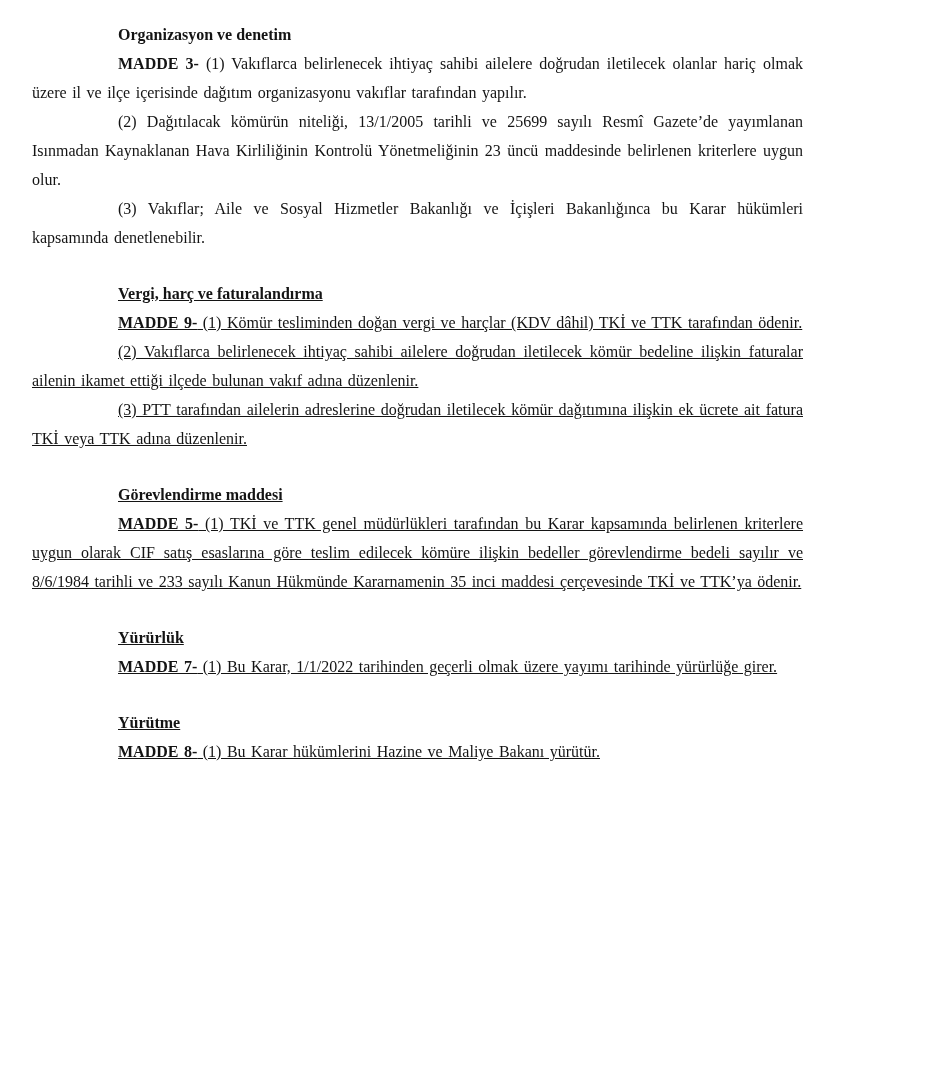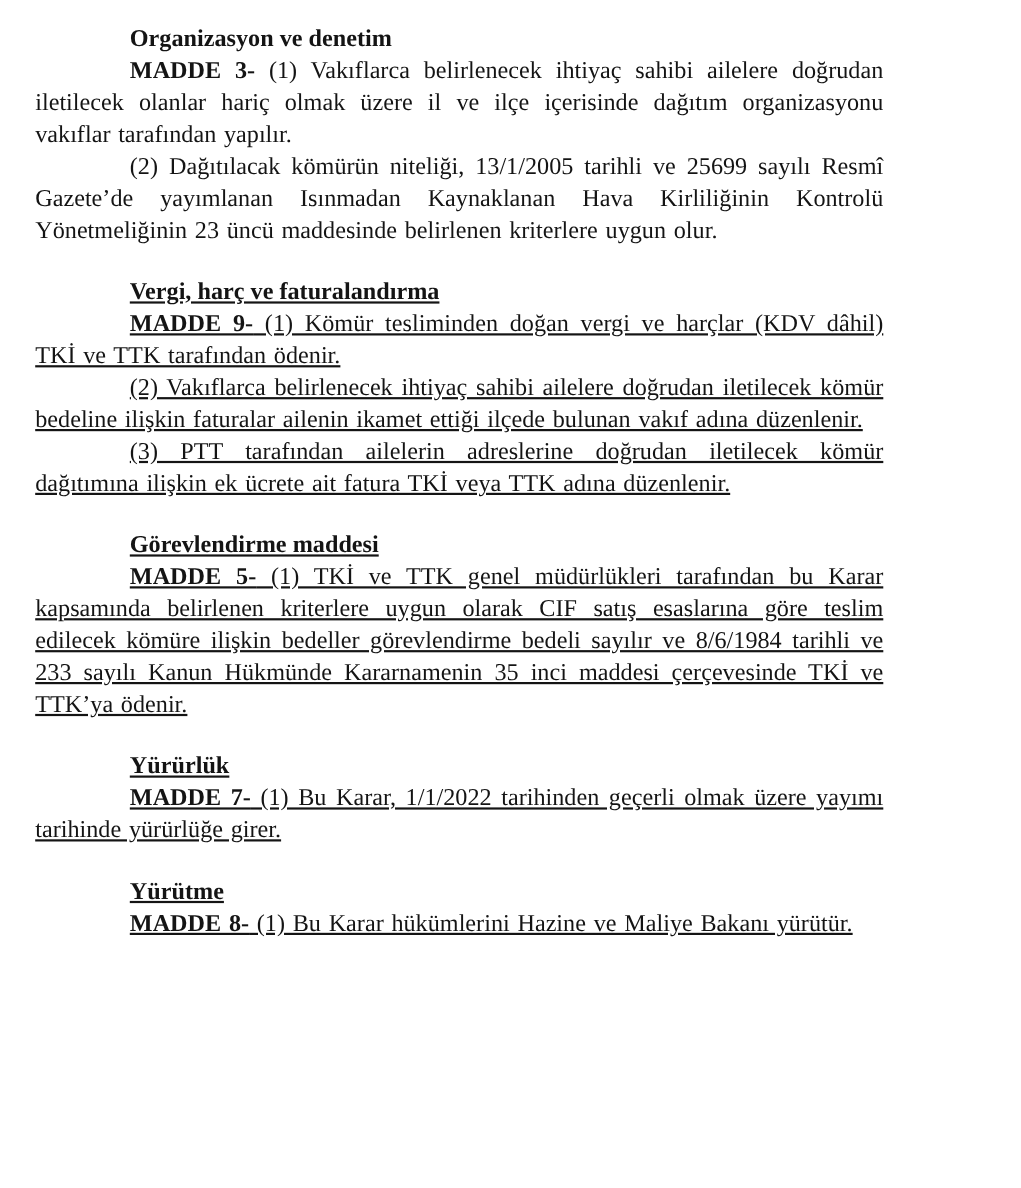--- a/index.html
+++ b/index.html
@@ -9,21 +9,21 @@
   }
   .page {
     width: 836px;
     height: 1080px;
     background: #ffffff;
     box-sizing: border-box;
     padding: 20px 33px 0 32px;
     overflow: hidden;
     font-family: "Liberation Serif", "DejaVu Serif", serif;
     color: #141414;
-    font-size: 22px;
+    font-size: 16px;
     line-height: 29px;
   }
   .doc-section {
     margin: 0 0 0 0;
   }
   .doc-section + .doc-section {
     margin-top: 27px;
     text-decoration: underline;
   }
   .heading {
@@ -43,20 +43,21 @@
 </style>
 </head>
 <body>
 
 <div class="page">
   <div id="doc-root">
       <section class="doc-section">
         <p class="heading">Organizasyon ve denetim</p>
         <p class="para"><b>MADDE 3-</b> (1) Vakıflarca belirlenecek ihtiyaç sahibi ailelere doğrudan iletilecek olanlar hariç olmak üzere il ve ilçe içerisinde dağıtım organizasyonu vakıflar tarafından yapılır.</p>
         <p class="para">(2) Dağıtılacak kömürün niteliği, 13/1/2005 tarihli ve 25699 sayılı Resmî Gazete’de yayımlanan Isınmadan Kaynaklanan Hava Kirliliğinin Kontrolü Yönetmeliğinin 23 üncü maddesinde belirlenen kriterlere uygun olur.</p>
+        <p class="para">(3) Vakıflar; Aile ve Sosyal Hizmetler Bakanlığı ve İçişleri Bakanlığınca bu Karar hükümleri kapsamında denetlenebilir.</p>
       </section>
       <section class="doc-section">
         <p class="heading">Vergi, harç ve faturalandırma</p>
         <p class="para"><b>MADDE 9-</b> (1) Kömür tesliminden doğan vergi ve harçlar (KDV dâhil) TKİ ve TTK tarafından ödenir.</p>
         <p class="para">(2) Vakıflarca belirlenecek ihtiyaç sahibi ailelere doğrudan iletilecek kömür bedeline ilişkin faturalar ailenin ikamet ettiği ilçede bulunan vakıf adına düzenlenir.</p>
         <p class="para">(3) PTT tarafından ailelerin adreslerine doğrudan iletilecek kömür dağıtımına ilişkin ek ücrete ait fatura TKİ veya TTK adına düzenlenir.</p>
       </section>
       <section class="doc-section">
         <p class="heading">Görevlendirme maddesi</p>
         <p class="para"><b>MADDE 5-</b> (1) TKİ ve TTK genel müdürlükleri tarafından bu Karar kapsamında belirlenen kriterlere uygun olarak CIF satış esaslarına göre teslim edilecek kömüre ilişkin bedeller görevlendirme bedeli sayılır ve 8/6/1984 tarihli ve 233 sayılı Kanun Hükmünde Kararnamenin 35 inci maddesi çerçevesinde TKİ ve TTK’ya ödenir.</p>

